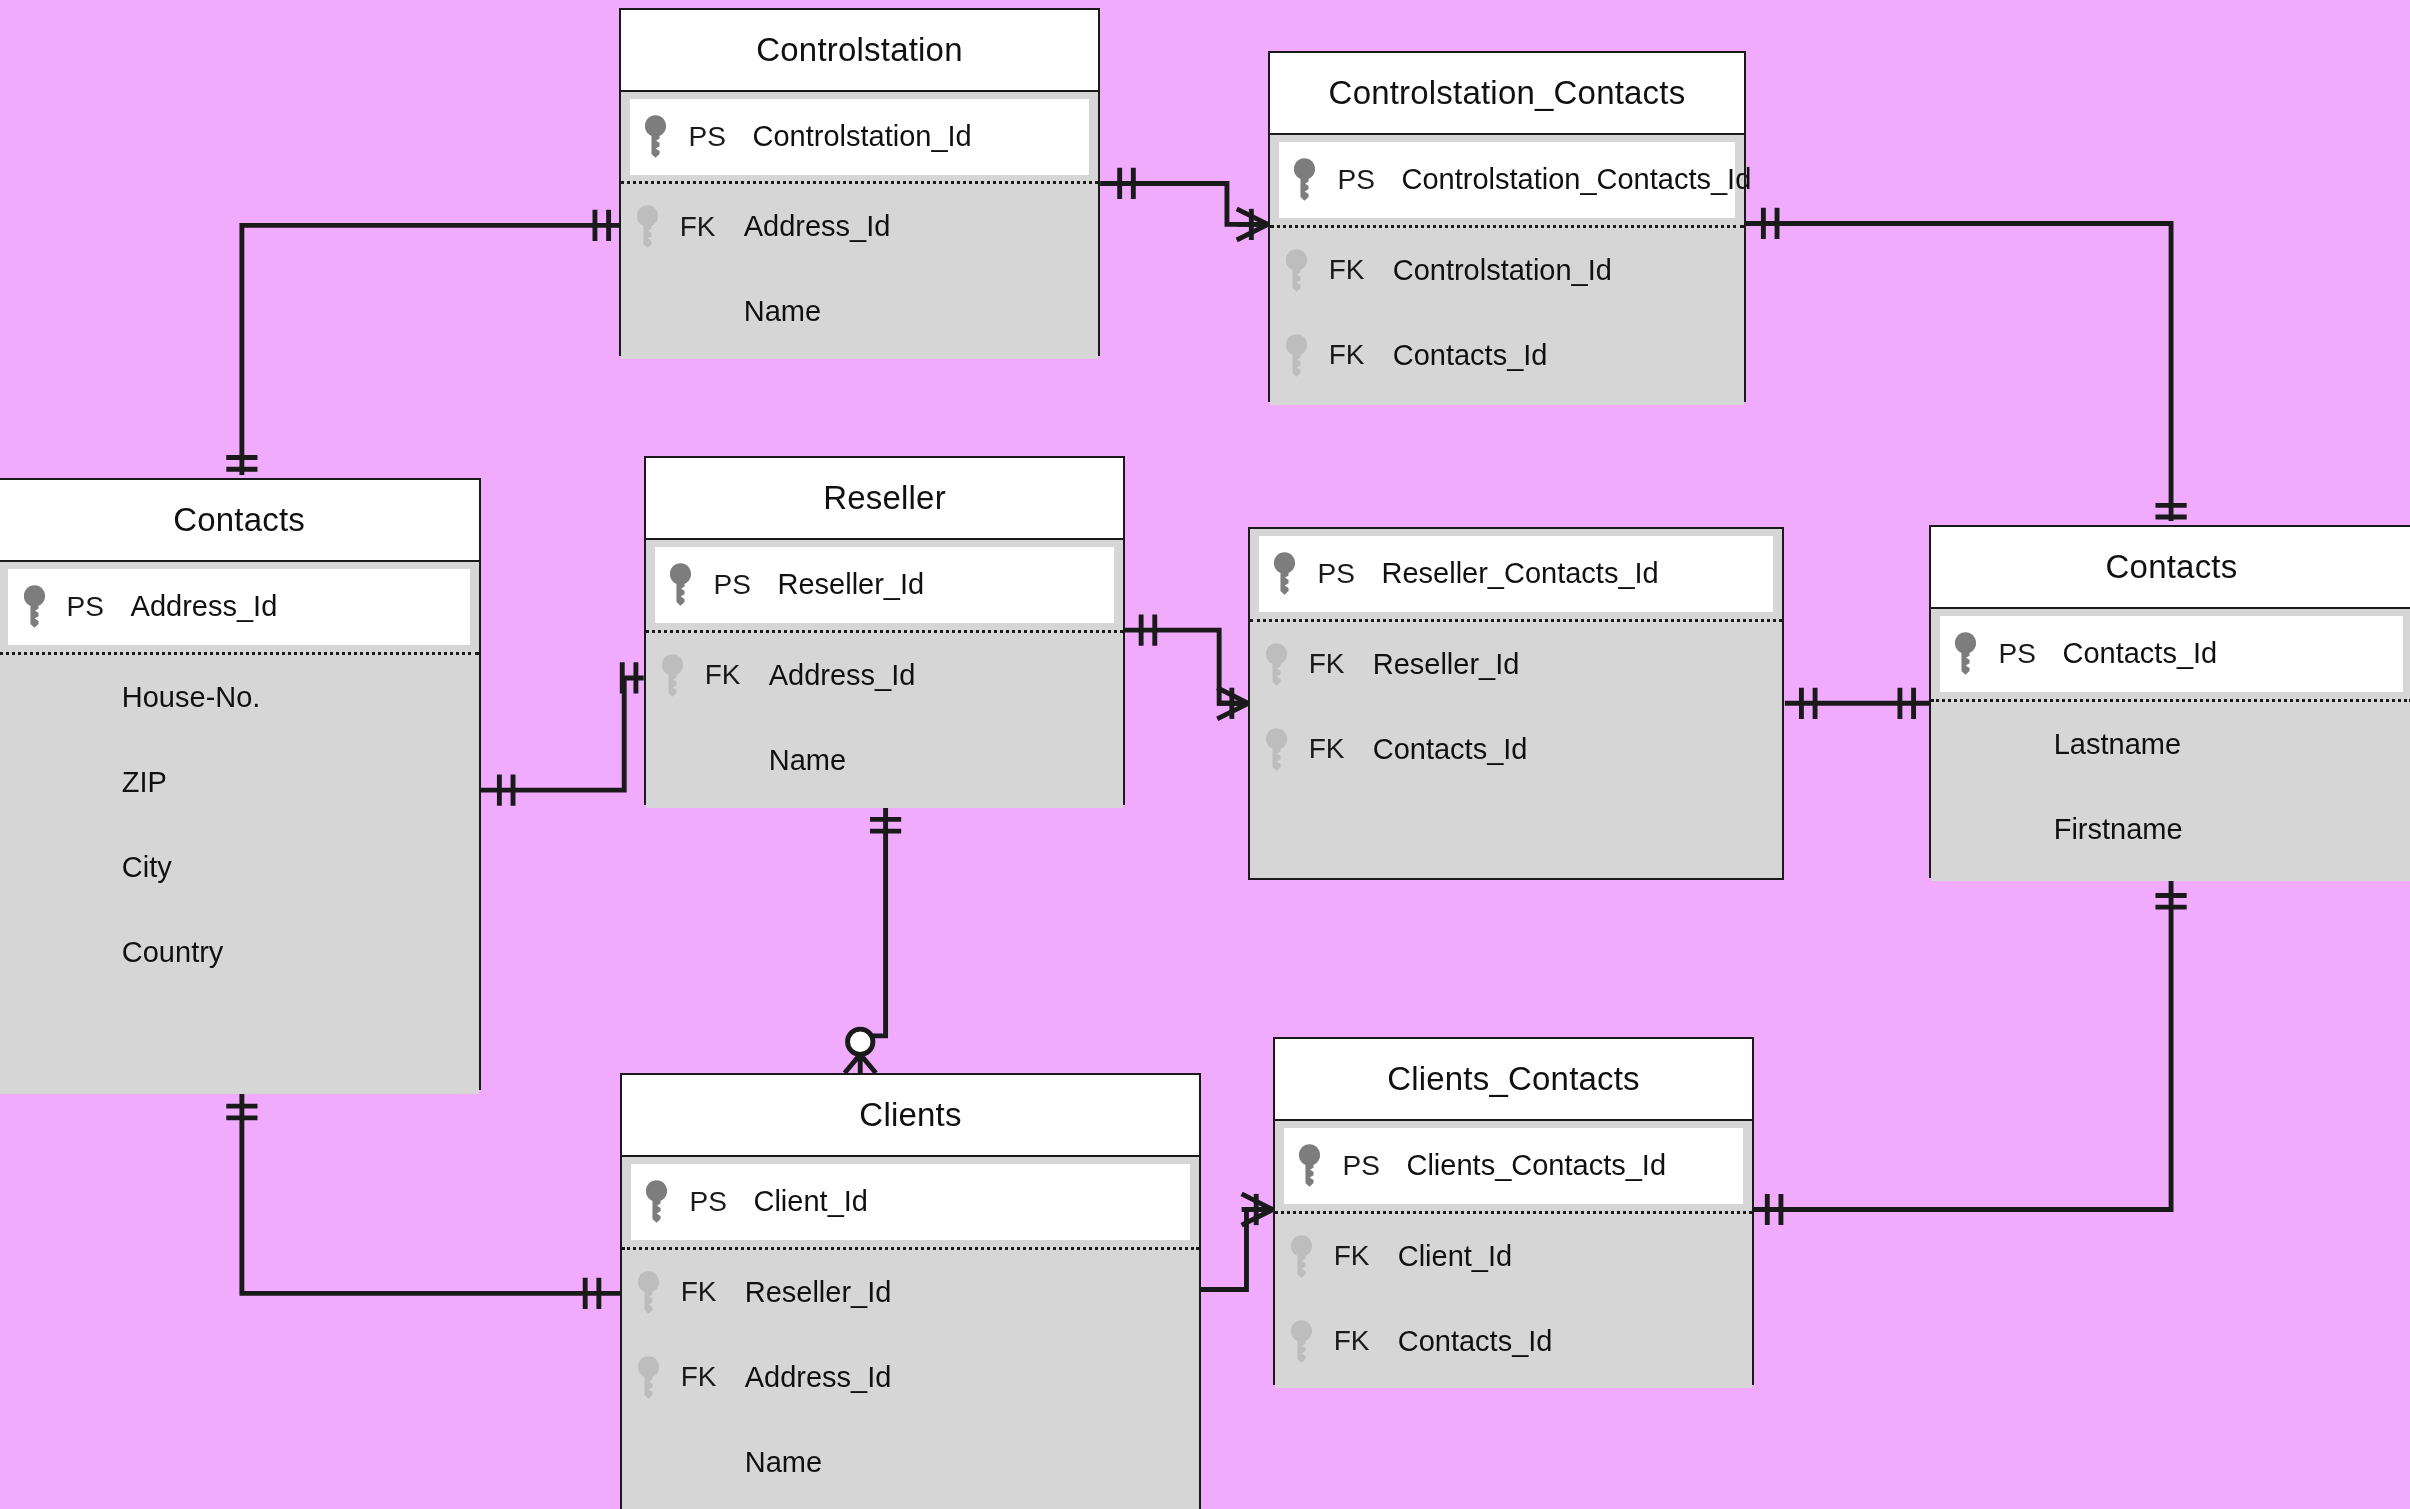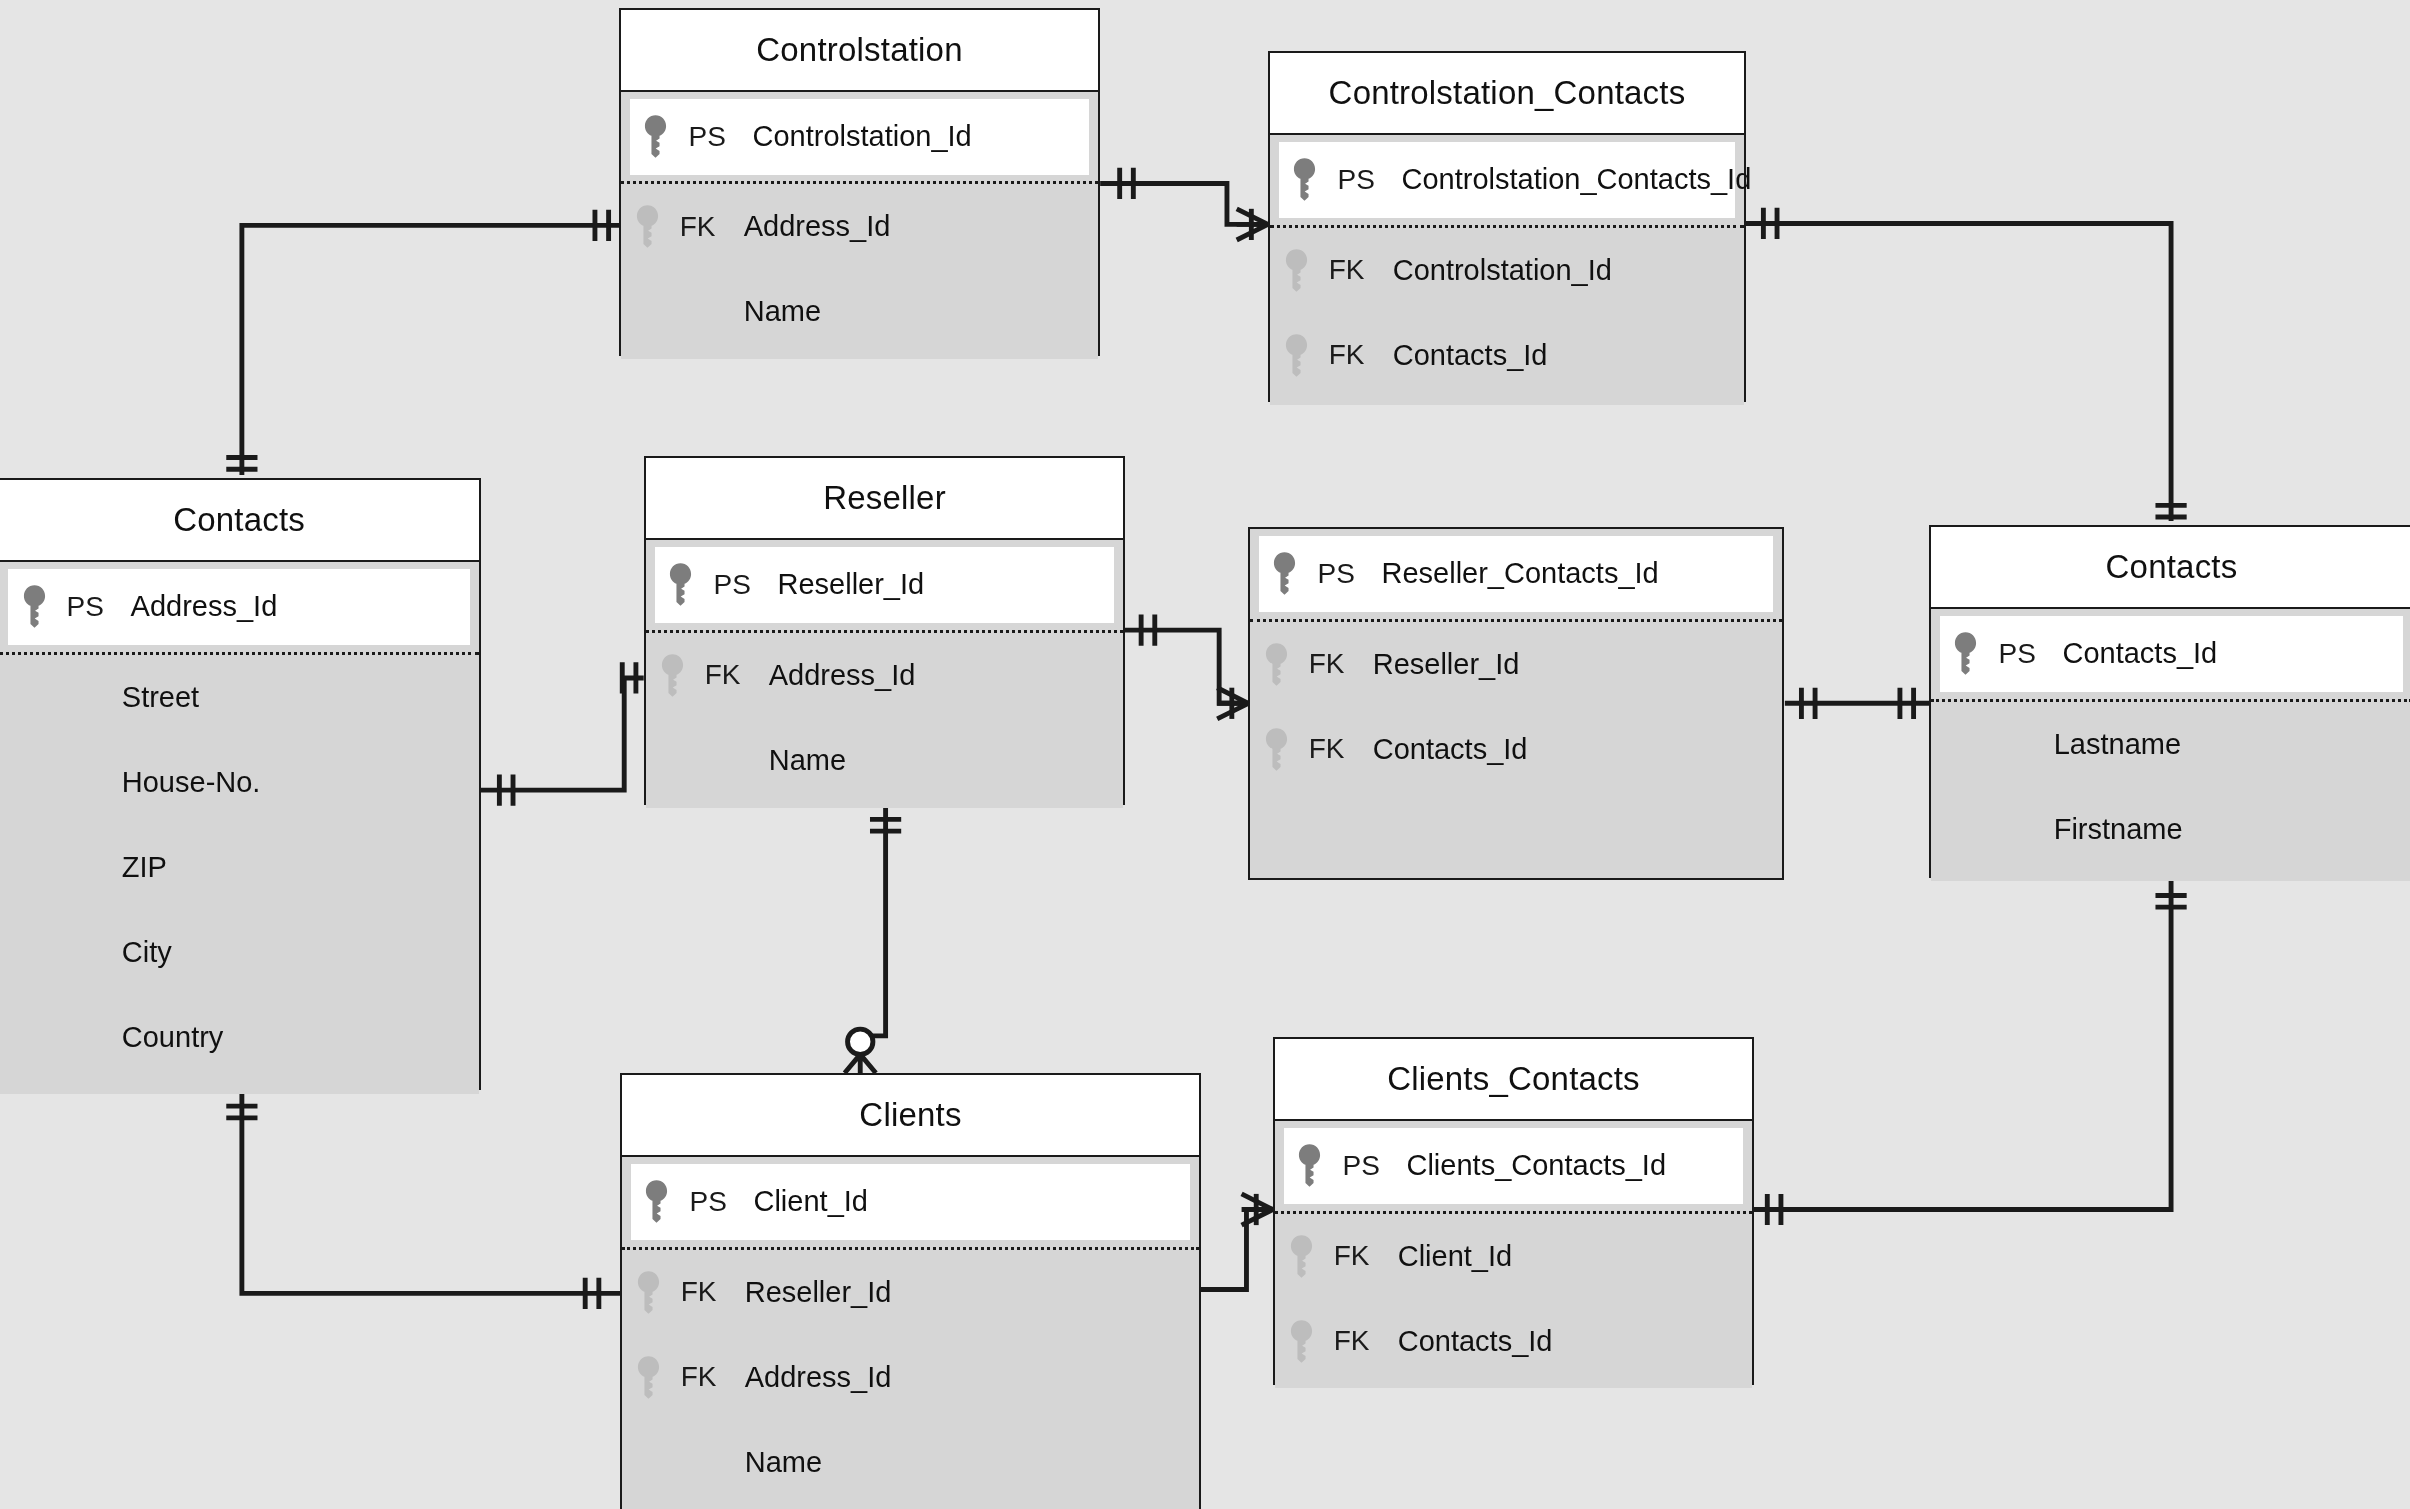--- a/index.html
+++ b/index.html
@@ -1,18 +1,18 @@
 <!DOCTYPE html>
 <html><head>
 <meta charset="utf-8">
 <title>ER Diagram</title>
 <style>
   html,body{margin:0;padding:0;background:#ffffff;}
   body{font-family:"Liberation Sans", sans-serif;}
-  #canvas{position:relative;width:2411px;height:1510px;background:#e5e5e5;overflow:hidden;}
+  #canvas{position:relative;width:2411px;height:1510px;background:#f0abfc;overflow:hidden;}
   svg.links{position:absolute;left:0;top:0;width:2411px;height:1510px;pointer-events:none;}
 
   .entity{position:absolute;box-sizing:border-box;border:2.9px solid #1a1a1a;background:#d6d6d6;}
   .ent-header{background:#ffffff;border-bottom:2.9px solid #1a1a1a;display:flex;align-items:center;justify-content:center;box-sizing:border-box;}
   .ent-title{font-size:33px;color:#101010;letter-spacing:0.2px;font-weight:400;}
   .ent-body{position:relative;box-sizing:border-box;padding:0;background:#d6d6d6;}
 
   .pk-band{background:#ffffff;margin:6.8px 8.8px 0 8.8px;box-sizing:border-box;}
   .pk-sep{border-top:3.9px dotted #1a1a1a;margin:6.8px 0 0 0;height:0;}
 
@@ -194,29 +194,20 @@
             </div>
           </div>
           <div class="pk-sep"></div>
           <div class="attr no-key" style="height: 85px;">
             <span class="keyslot">
               <svg class="keyicon" width="25" height="45" viewBox="0 0 26 46" xmlns="http://www.w3.org/2000/svg" aria-hidden="true">
                 <path fill="#bdbdbd" d="M13 1 C19.1 1 24 5.9 24 12 C24 16.6 21.2 20.6 17.2 22.3 L17.2 25.2 L13.6 27.4 L17.2 29.6 L17.2 33.2 L13.2 35.6 L17.2 38.0 L17.2 41.2 L13.0 45.0 L8.8 41.2 L8.8 22.3 C4.8 20.6 2 16.6 2 12 C2 5.9 6.9 1 13 1 Z"></path>
               </svg>
             </span>
             <span class="kwlabel kw-fk"></span>
-            <span class="aname">Street</span>
-          </div>
-          <div class="attr no-key" style="height: 85px;">
-            <span class="keyslot">
-              <svg class="keyicon" width="25" height="45" viewBox="0 0 26 46" xmlns="http://www.w3.org/2000/svg" aria-hidden="true">
-                <path fill="#bdbdbd" d="M13 1 C19.1 1 24 5.9 24 12 C24 16.6 21.2 20.6 17.2 22.3 L17.2 25.2 L13.6 27.4 L17.2 29.6 L17.2 33.2 L13.2 35.6 L17.2 38.0 L17.2 41.2 L13.0 45.0 L8.8 41.2 L8.8 22.3 C4.8 20.6 2 16.6 2 12 C2 5.9 6.9 1 13 1 Z"></path>
-              </svg>
-            </span>
-            <span class="kwlabel kw-fk"></span>
             <span class="aname">House-No.</span>
           </div>
           <div class="attr no-key" style="height: 85px;">
             <span class="keyslot">
               <svg class="keyicon" width="25" height="45" viewBox="0 0 26 46" xmlns="http://www.w3.org/2000/svg" aria-hidden="true">
                 <path fill="#bdbdbd" d="M13 1 C19.1 1 24 5.9 24 12 C24 16.6 21.2 20.6 17.2 22.3 L17.2 25.2 L13.6 27.4 L17.2 29.6 L17.2 33.2 L13.2 35.6 L17.2 38.0 L17.2 41.2 L13.0 45.0 L8.8 41.2 L8.8 22.3 C4.8 20.6 2 16.6 2 12 C2 5.9 6.9 1 13 1 Z"></path>
               </svg>
             </span>
             <span class="kwlabel kw-fk"></span>
             <span class="aname">ZIP</span>

